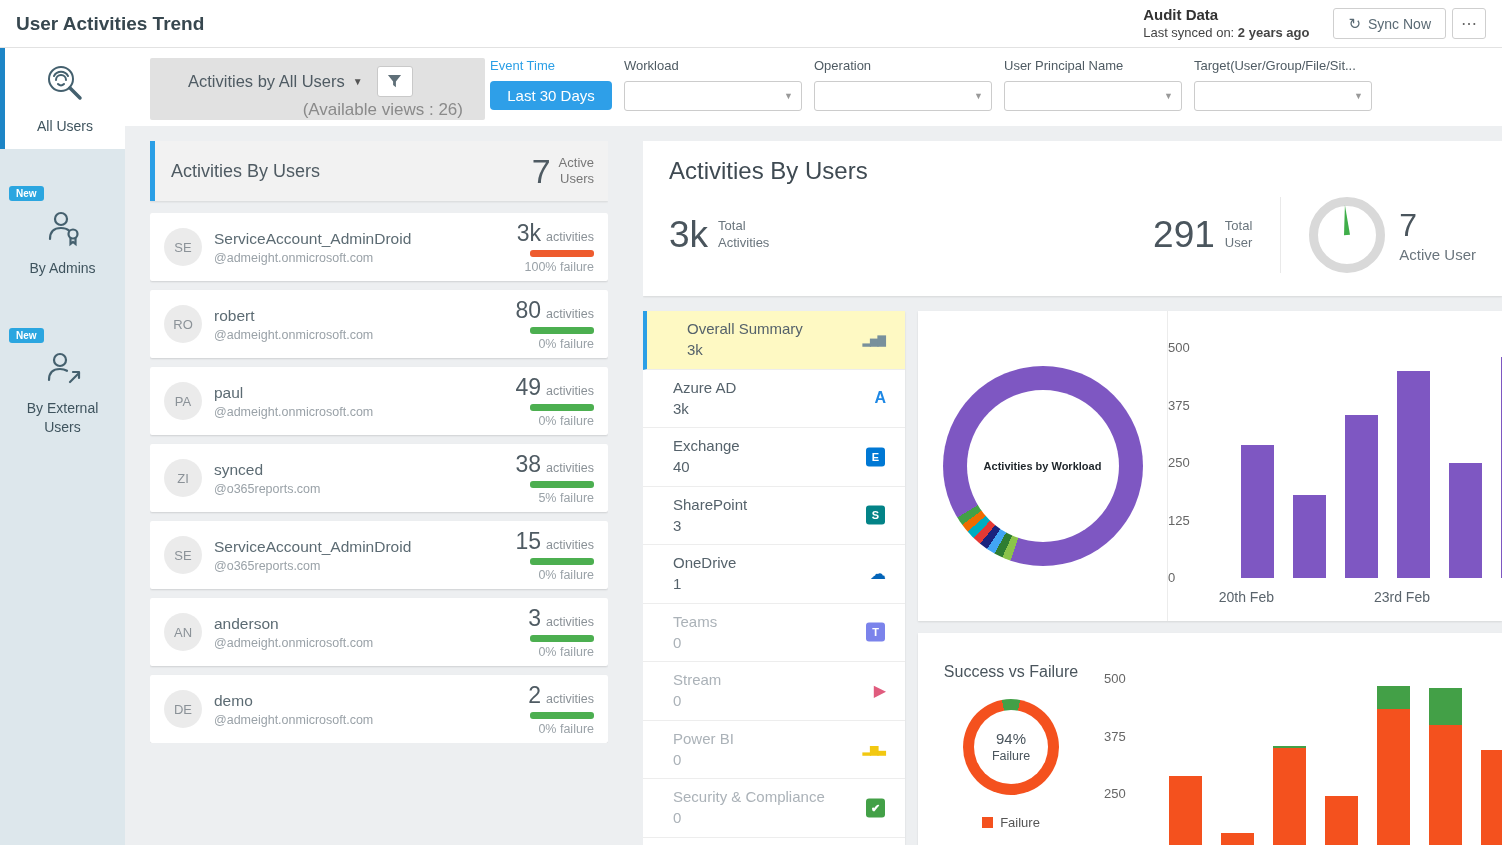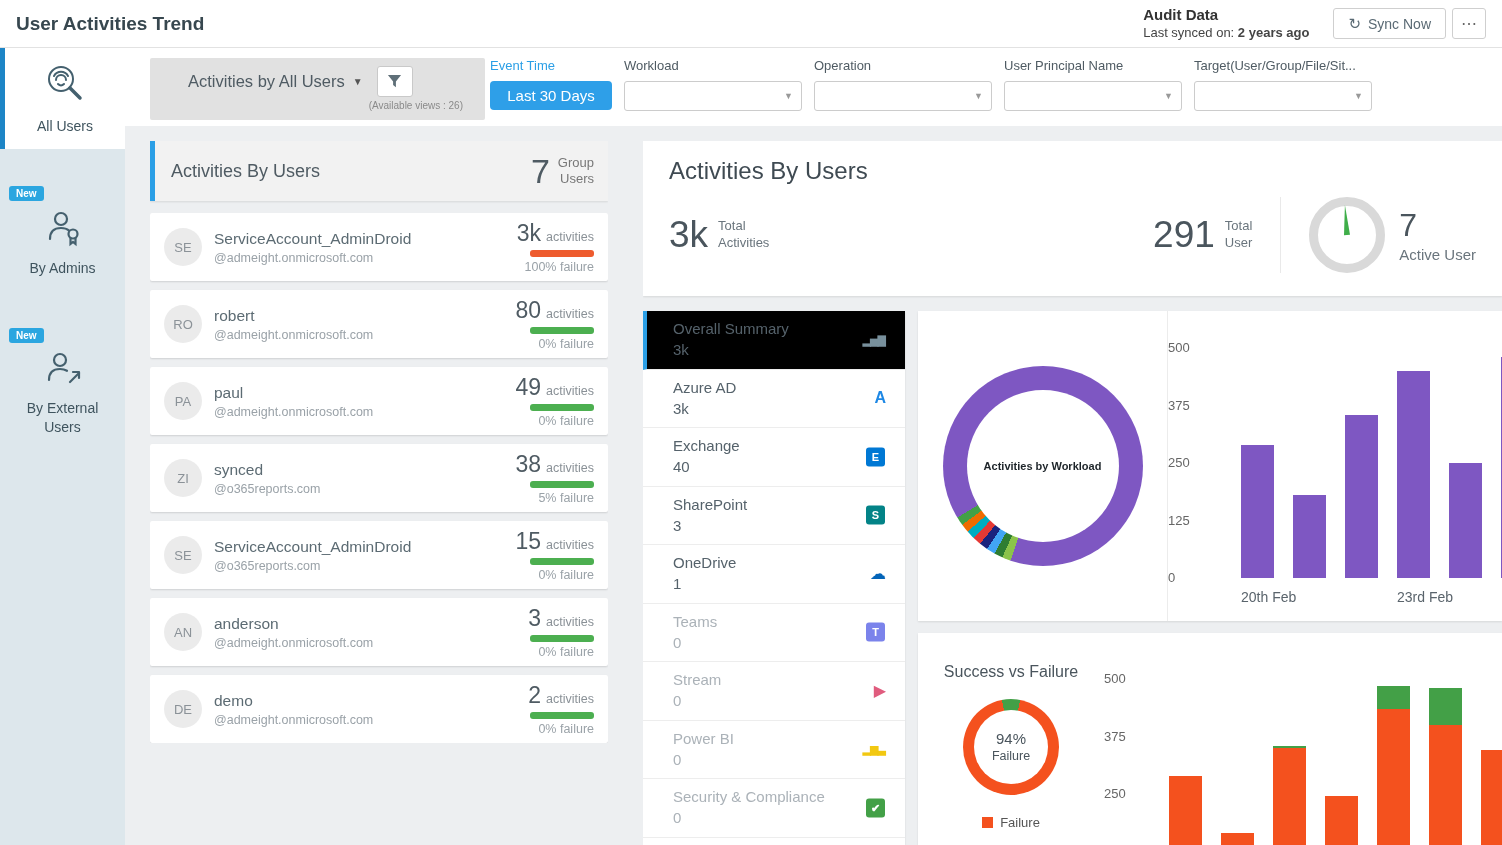--- a/index.html
+++ b/index.html
@@ -35,21 +35,21 @@
   
   .content{flex:1;display:flex;flex-direction:column;min-width:0;}
   .filterbar{flex:0 0 78px;background:#fff;display:flex;align-items:flex-start;padding:10px 0 0 25px;}
   .view-box{width:335px;height:62px;background:#e1e1e1;border-radius:2px;
     padding:8px 10px 4px 38px;display:flex;flex-direction:column;}
   .view-row{display:flex;align-items:center;}
   .view-label{font-size:16.5px;color:#4f5b63;cursor:pointer;}
   .caret{font-size:10px;color:#555;margin-left:8px;}
   .funnel-btn{margin-left:14px;width:36px;height:31px;background:#fff;border:1px solid #c9c9c9;
     border-radius:3px;display:flex;align-items:center;justify-content:center;cursor:pointer;}
-  .avail{font-size:10px;color:#8a8a8a;text-align:right;margin-top:3px;padding-right:12px;}
+  .avail{font-size:17px;color:#8a8a8a;text-align:right;margin-top:3px;padding-right:12px;}
   .fgroup{margin-left:12px;display:flex;flex-direction:column;}
   .fgroup.event{margin-left:5px;}
   .fgroup .flabel{font-size:13px;color:#4f5b63;margin-bottom:8px;}
   .fgroup.event .flabel{color:#2b9fe6;}
   .time-btn{width:122px;height:29px;background:#2e9fe8;color:#fff;font-size:15px;border:none;
     border-radius:4px;cursor:pointer;}
   .fselect{width:178px;height:30px;border:1px solid #ccc;border-radius:3px;background:#fff;
     display:flex;align-items:center;justify-content:flex-end;padding:0 8px;cursor:pointer;}
   .fselect .chev{font-size:9px;color:#999;}
 
@@ -93,21 +93,21 @@
   .gauge-needle{position:absolute;left:50%;bottom:50%;margin-left:-3px;width:0;height:0;
     border-left:3px solid transparent;border-right:3px solid transparent;border-bottom:30px solid #3fae49;
     transform-origin:50% 100%;transform:rotate(-4deg);}
   .active-user{display:flex;flex-direction:column;line-height:1.15;}
   .active-user .num{font-size:32px;color:#4a555d;}
   .active-user .lab{font-size:15px;color:#6a757d;margin-top:2px;}
 
   .panels-row{flex:1;display:flex;gap:13px;margin-top:15px;min-height:0;}
   .workload-card{flex:0 0 262px;width:262px;background:#fff;box-shadow:0 1px 2px rgba(0,0,0,.10);overflow:hidden;}
   .wl-item{height:58.5px;padding:9px 20px 0 30px;border-bottom:1px solid #ededed;position:relative;cursor:pointer;}
-  .wl-item.selected{background:#000000;border-left:4px solid #2b9fe6;padding-left:26px;}
+  .wl-item.selected{background:#fef9c3;border-left:4px solid #2b9fe6;padding-left:40px;}
   .wl-name{font-size:15px;color:#55626b;white-space:nowrap;}
   .wl-value{font-size:15px;color:#55626b;margin-top:4px;}
   .wl-item.dim .wl-name,.wl-item.dim .wl-value{color:#abb2b8;}
   .wl-icon{position:absolute;right:20px;top:50%;transform:translateY(-50%);font-size:16px;line-height:1;letter-spacing:-1px;}
   .wl-icon.badge-icon{width:19px;height:19px;border-radius:3px;font-size:11px;font-weight:700;
     display:flex;align-items:center;justify-content:center;color:#fff;letter-spacing:0;}
 
   .right-col{flex:1;display:flex;flex-direction:column;min-width:0;}
   .chart-card{flex:0 0 310px;height:310px;background:#fff;box-shadow:0 1px 2px rgba(0,0,0,.10);display:flex;overflow:hidden;}
   .donut-sec{flex:0 0 250px;border-right:1px solid #ececec;display:flex;align-items:center;justify-content:center;}
@@ -115,21 +115,21 @@
   .donut::after{content:"";position:absolute;inset:24px;background:#fff;border-radius:50%;}
   .donut-label{position:absolute;inset:0;display:flex;align-items:center;justify-content:center;z-index:2;
     font-size:11px;font-weight:700;color:#1d2429;text-align:center;}
   .chart-sec{flex:1;position:relative;overflow:hidden;}
   .yaxis{position:absolute;left:0;width:45px;}
   .ytick{position:absolute;right:0;width:45px;text-align:left;font-size:13px;color:#666;}
   .plot{position:absolute;display:flex;align-items:flex-end;overflow:hidden;}
   .barcell{flex:0 0 33px;width:33px;display:flex;flex-direction:column;justify-content:flex-end;}
   .barseg{width:33px;}
   .xaxis{position:absolute;display:flex;}
-  .xcell{flex:0 0 33px;width:33px;display:flex;justify-content:flex-start;}
+  .xcell{flex:0 0 33px;width:33px;display:flex;justify-content:flex-end;}
   .xcell span{white-space:nowrap;font-size:14px;color:#5a646c;}
   .c1 .yaxis{top:37px;height:230px;}
   .c1 .plot{left:55px;right:0;top:37px;height:230px;gap:19px;padding-left:18px;}
   .c1 .xaxis{left:55px;right:0;top:278px;gap:19px;padding-left:18px;}
   .c2 .yaxis{top:46px;height:230px;}
   .c2 .plot{left:55px;right:0;top:46px;height:230px;gap:19px;padding-left:10px;}
 
   .success-card{margin-top:12px;flex:1;background:#fff;box-shadow:0 1px 2px rgba(0,0,0,.10);
     display:flex;overflow:hidden;min-height:0;}
   .sf-left{flex:0 0 186px;display:flex;flex-direction:column;align-items:center;padding-top:30px;}
@@ -251,21 +251,21 @@
       </div>
 
       <div class="content-body">
 
         <section class="user-panel">
           <div class="user-head">
             <span class="title">Activities By Users</span>
             <div class="uh-right">
               <span class="uh-count">7</span>
               <span class="uh-labels">
-                <span>Group</span><br>
+                <span>Active</span><br>
                 <span>Users</span>
               </span>
             </div>
           </div>
           <div class="user-list">
               <div class="user-card">
     <div class="avatar">SE</div>
     <div class="u-id">
       <div class="u-name">ServiceAccount_AdminDroid</div>
       <div class="u-email">@admeight.onmicrosoft.com</div>

